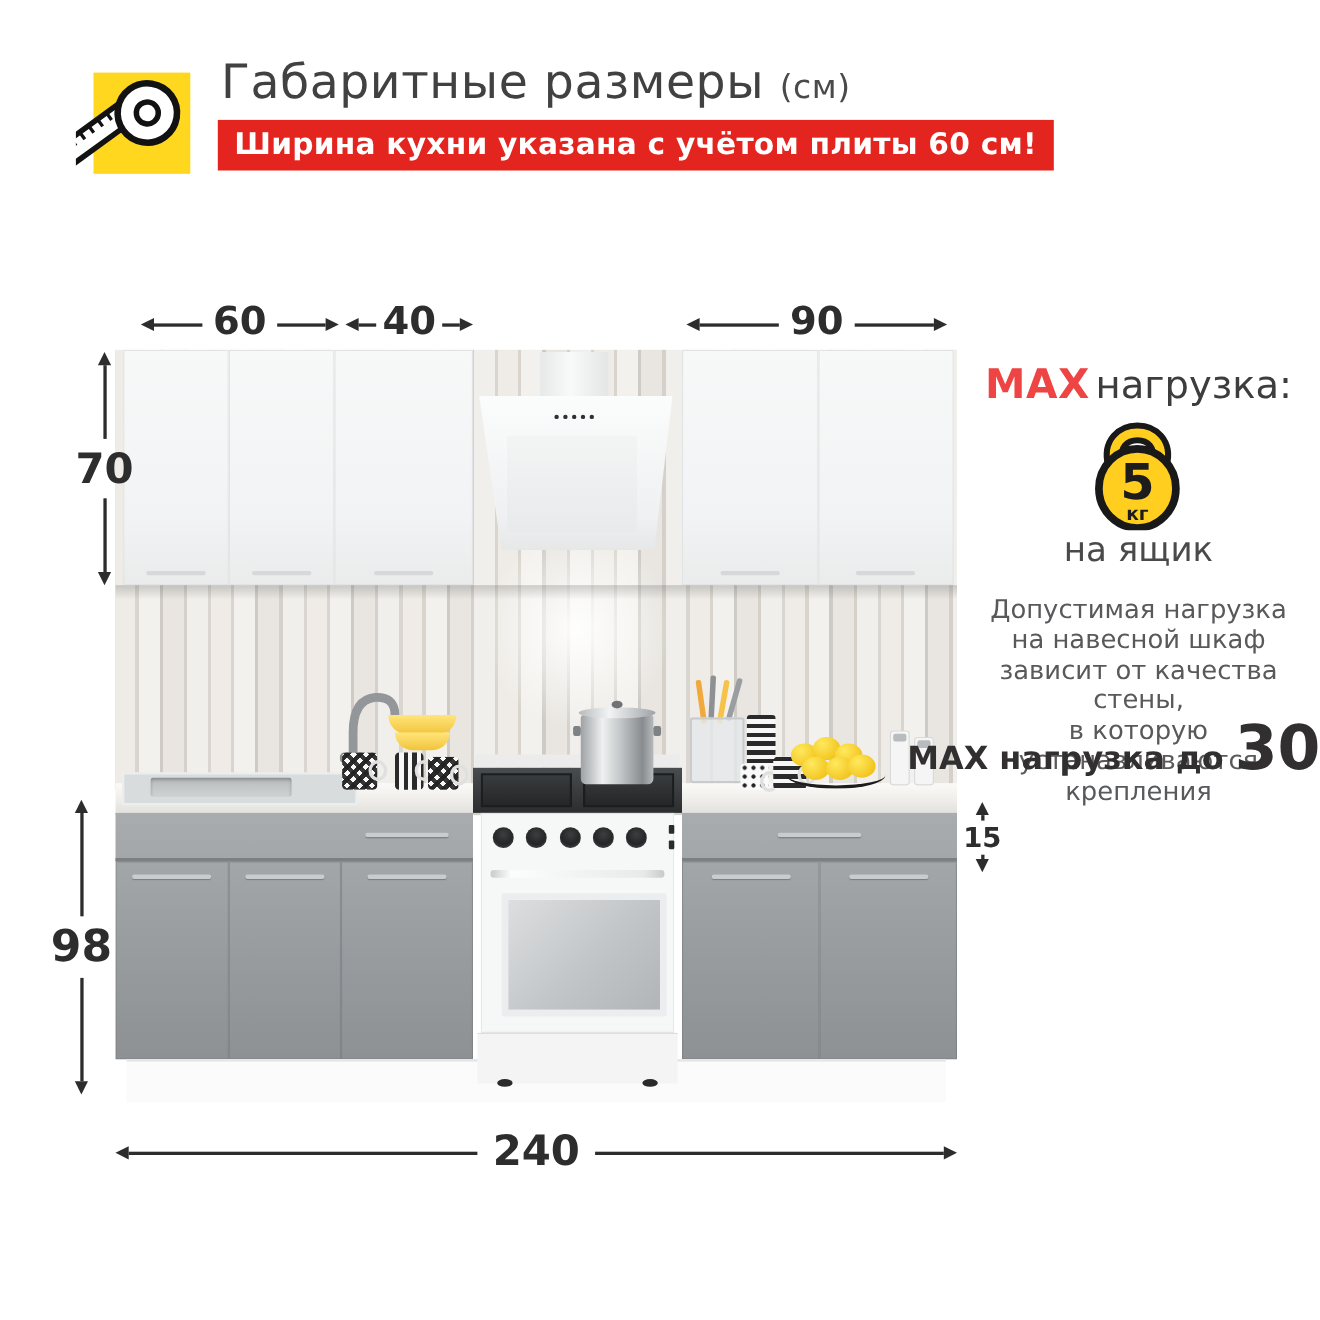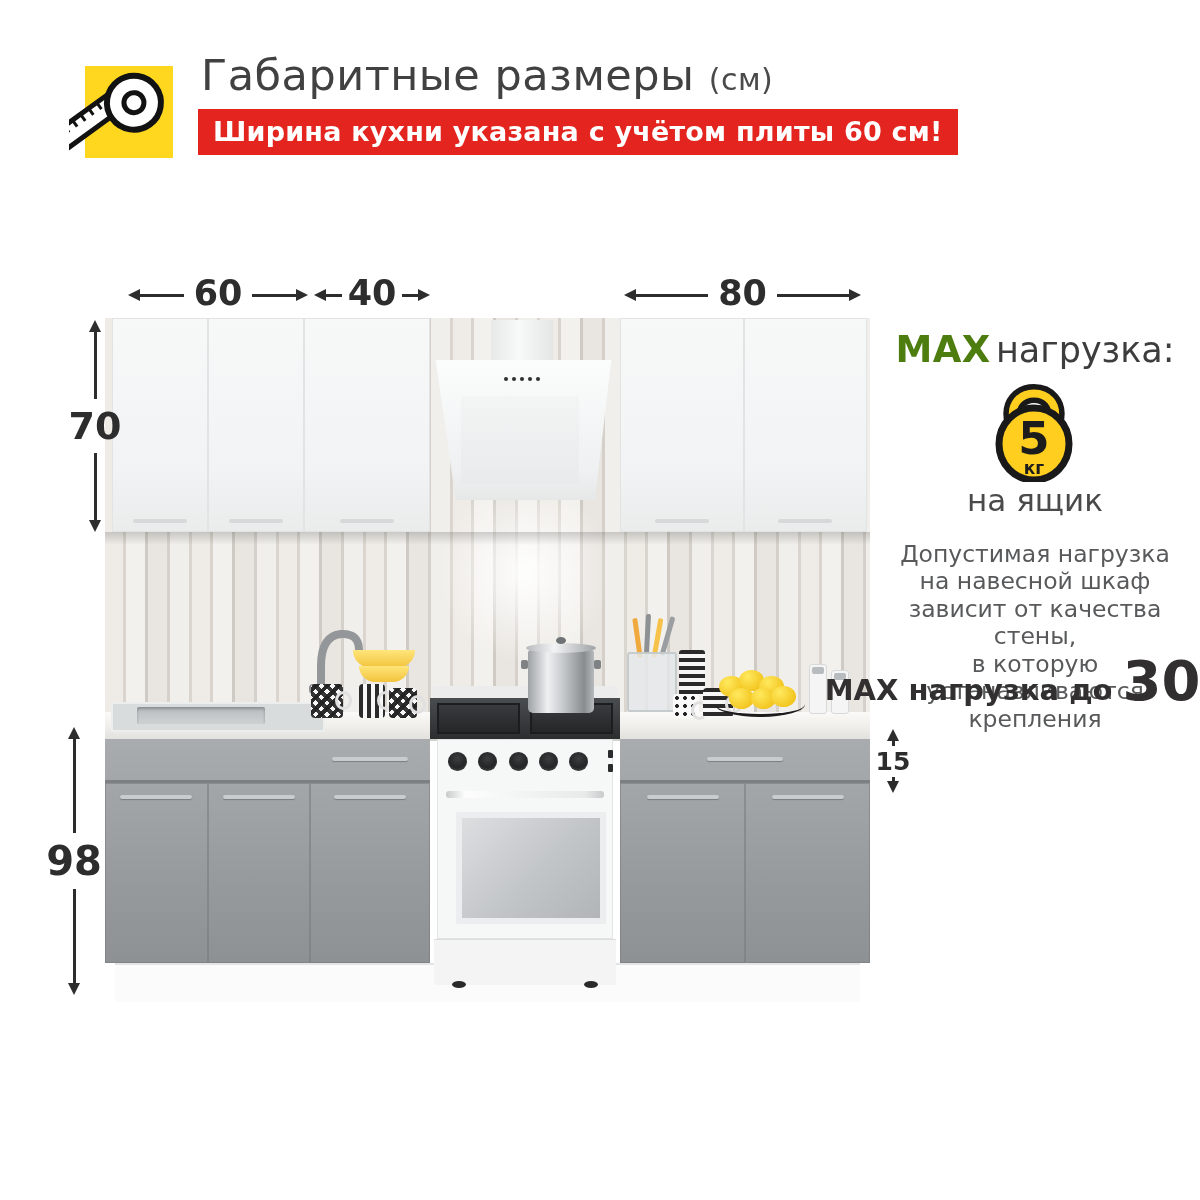--- a/index.html
+++ b/index.html
@@ -147,21 +147,21 @@
   #dim-70 .lb{font-size:38px;}
   #dim-86{left:35px;top:727px;width:48px;height:268px;}
   #dim-86 .lb{font-size:40px;}
   #dim-15{left:856px;top:729px;width:44px;height:64px;}
   #dim-15 .lb{font-size:25px;padding:3px 0;}
   #dim-240{left:90px;top:1028px;width:765px;height:40px;}
   #dim-240 .lb{font-size:38px;padding:0 14px;}
 
   
   #max-title{left:858px;top:328px;width:324px;text-align:center;white-space:nowrap;}
-  #max-title .b{font-size:37px;font-weight:800;color:#4d7c0f;letter-spacing:.5px;text-align:right;}
+  #max-title .b{font-size:37px;font-weight:800;color:#ef4444;letter-spacing:.5px;text-align:right;}
   #max-title .r{font-size:35px;font-weight:500;color:#3d3d3d;}
   #kettlebell{left:974px;top:380px;width:90px;height:102px;}
   #kb-value{position:absolute;left:0;top:36px;width:90px;text-align:center;
      font-size:45px;font-weight:800;color:#1c1c1c;line-height:1;}
   #kb-unit{position:absolute;left:0;top:80px;width:90px;text-align:center;
      font-size:17px;font-weight:800;color:#1c1c1c;line-height:1;}
   #kb-caption{left:858px;top:482px;width:324px;text-align:center;font-size:31px;color:#4a4a4a;}
   #max-note{left:850px;top:541px;width:340px;text-align:center;font-size:23.5px;
      line-height:1.17;color:var(--txt-gray);}
   #max-note span{display:block;}
@@ -335,21 +335,21 @@
   <div id="dim-40" class="dim">
     <i class="ah l"></i>
       <i class="ln"></i>
     <span class="lb">40</span>
     <i class="ln"></i>
       <i class="ah r"></i>
   </div>
   <div id="dim-80" class="dim">
     <i class="ah l"></i>
       <i class="ln"></i>
-    <span class="lb">80</span>
+    <span class="lb">90</span>
     <i class="ln"></i>
       <i class="ah r"></i>
   </div>
   <div id="dim-70" class="dim dimv">
     <i class="ah u"></i>
       <i class="ln"></i>
     <span class="lb">70</span>
     <i class="ln"></i>
       <i class="ah d"></i>
   </div>
@@ -359,20 +359,27 @@
     <span class="lb">98</span>
     <i class="ln"></i>
       <i class="ah d"></i>
   </div>
   <div id="dim-15" class="dim dimv">
     <i class="ah u"></i>
       <i class="ln"></i>
     <span class="lb">15</span>
     <i class="ln"></i>
       <i class="ah d"></i>
+  </div>
+  <div id="dim-240" class="dim">
+    <i class="ah l"></i>
+      <i class="ln"></i>
+    <span class="lb">240</span>
+    <i class="ln"></i>
+      <i class="ah r"></i>
   </div>
 
   <div id="max-title" class="abs">
     <span class="b">MAX</span>
     <span class="r"> </span><span class="r">нагрузка:</span>
   </div>
   <div id="kettlebell" class="abs">
     <svg viewBox="0 0 90 102" width="90" height="102">
       <path d="M25 42 C15 4 75 4 65 42" fill="none" stroke="#191919" stroke-width="19" stroke-linecap="round"></path>
       <path d="M25 42 C15 4 75 4 65 42" fill="none" stroke="#FFCE1E" stroke-width="8" stroke-linecap="round"></path>

